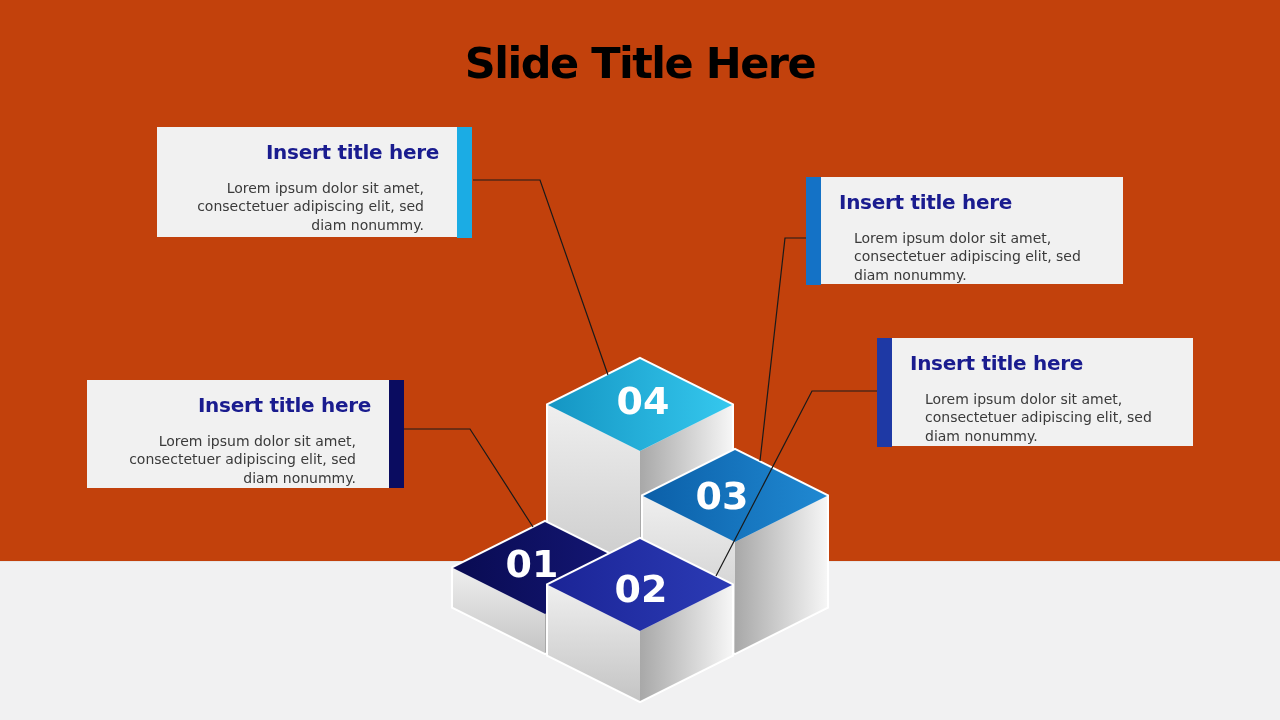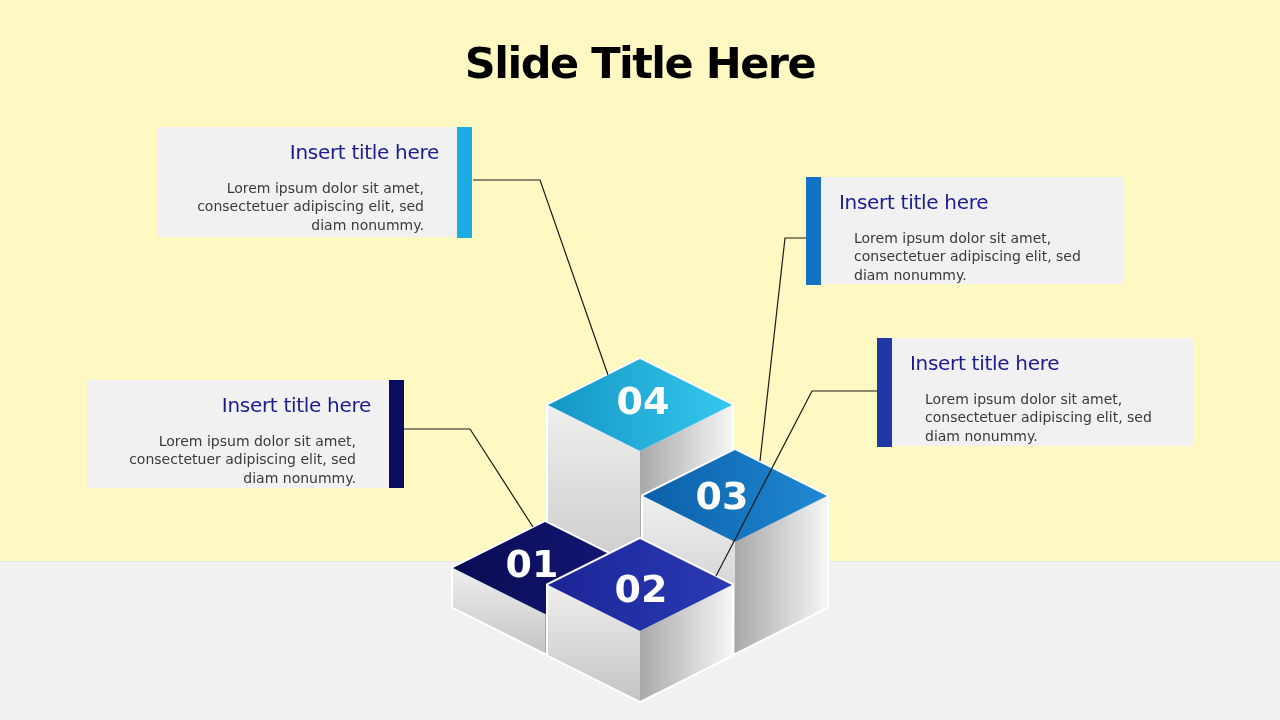--- a/index.html
+++ b/index.html
@@ -1,27 +1,27 @@
 <!DOCTYPE html>
 <html><head>
 <meta charset="utf-8">
 <style>
   html,body{margin:0;padding:0;}
   body{font-family:"DejaVu Sans","Liberation Sans",sans-serif;}
-  .slide{position:relative;width:1280px;height:720px;background:#fef9c3;overflow:hidden;}
+  .slide{position:relative;width:1280px;height:720px;background:#c2410c;overflow:hidden;}
 
   .footer-band{position:absolute;left:0;top:561px;width:1280px;height:159px;border-top:1px solid #e6e6e6;z-index:0;}
 
   .slide-title{position:absolute;left:0;right:0;top:38px;text-align:center;
     font-size:43px;font-weight:bold;letter-spacing:-1.5px;color:#000;z-index:3;}
 
   .scene{position:absolute;left:0;top:0;width:1280px;height:720px;z-index:1;}
 
   .callout{position:absolute;z-index:2;box-sizing:border-box;padding:13px 18px 10px 18px;}
-  .callout h3{margin:0 0 7px 0;font-size:20px;font-weight:normal;letter-spacing:-0.3px;}
+  .callout h3{margin:0 0 7px 0;font-size:20px;font-weight:bold;letter-spacing:-0.3px;}
   .callout p{margin:15px;font-size:14px;line-height:1.32;}
   .align-right{text-align:right;}
   .align-left{text-align:left;}
 
   .accent-bar{position:absolute;width:15px;z-index:2;}
 
   
   .co-1{left:157px;top:127px;width:300px;height:110px;}
   .bar-1{left:457px;top:127px;height:111px;}
   .co-2{left:821px;top:177px;width:302px;height:107px;}

